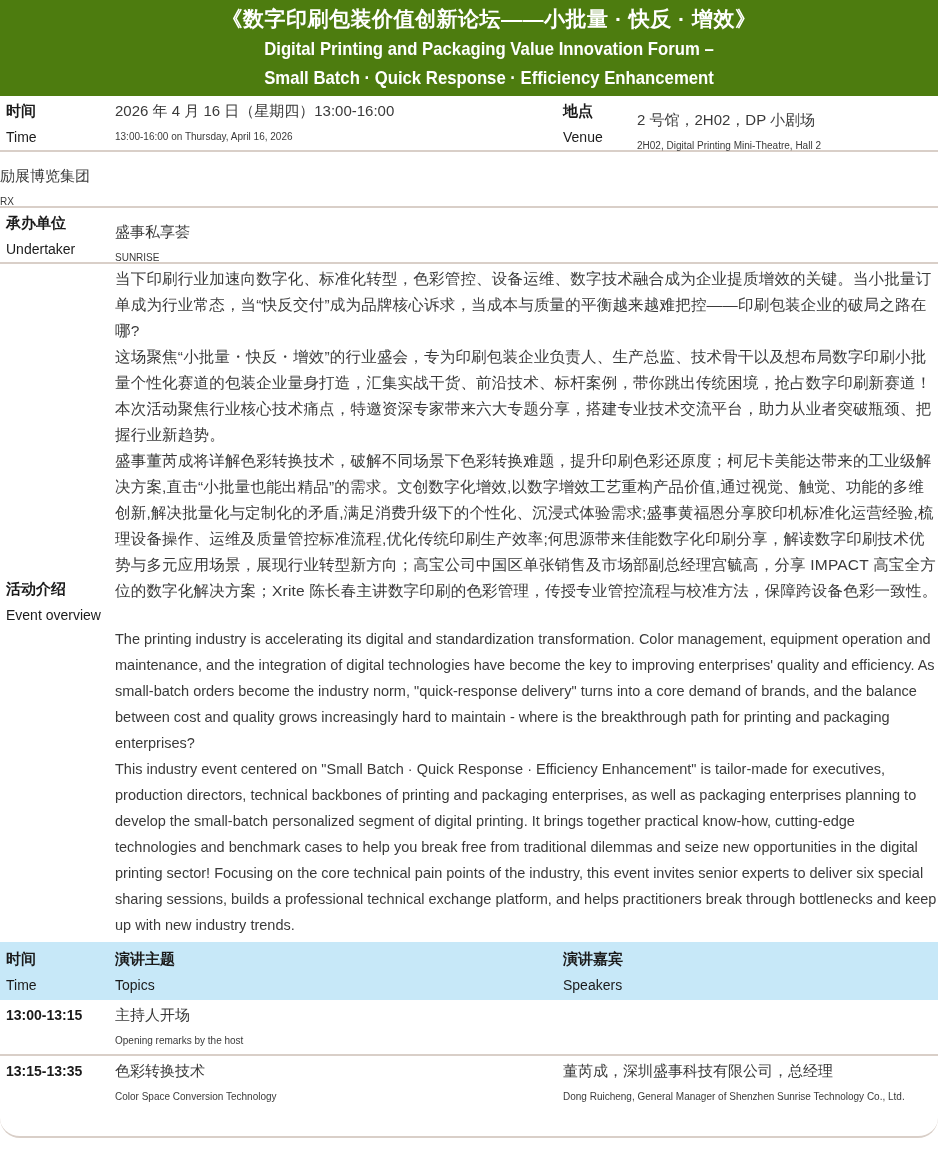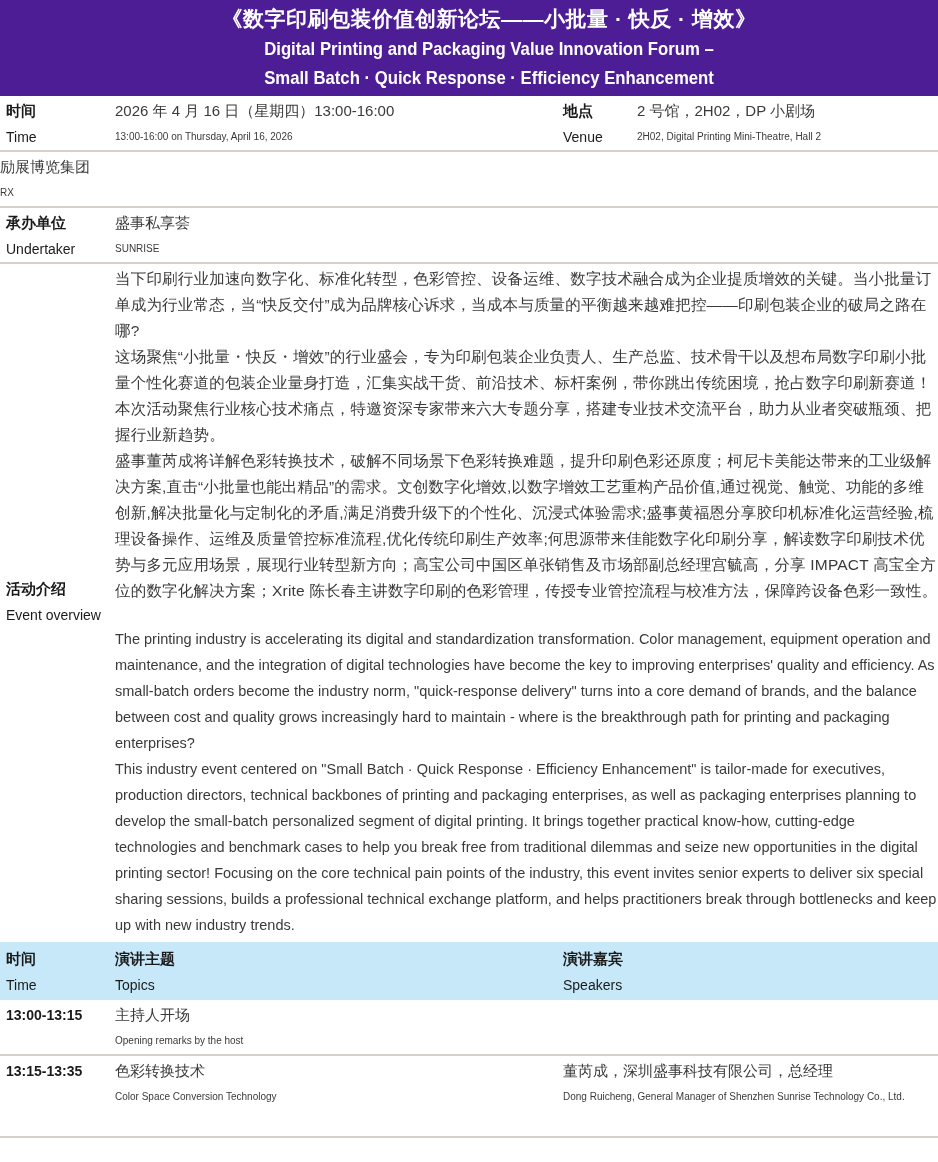--- a/index.html
+++ b/index.html
@@ -6,21 +6,21 @@
   html, body { width: 938px; background: #ffffff; }
   body {
     font-family: "Liberation Sans", "DejaVu Sans", sans-serif;
     color: #3a3a3a;
     overflow-x: hidden;
   }
   .page { width: 938px; position: relative; }
 
   
   .banner {
-    background: #4c1d95;
+    background: #4d7c0f;
     height: 96px;
     text-align: center;
     color: #ffffff;
     padding-top: 4px;
     padding-left: 40px;
   }
   .banner .title-cn {
     font-size: 21px;
     font-weight: bold;
     line-height: 30px;
@@ -60,21 +60,21 @@
   }
   .val-en {
     font-size: 10px;
     color: #3a3a3a;
     line-height: 26px;
     font-family: "Liberation Sans Narrow", "Liberation Sans", sans-serif;
   }
   .col-label { width: 115px; padding-left: 6px; }
   .col-value { width: 448px; }
   .col-label2 { width: 74px; }
-  .col-value2 { flex: 1; }
+  .col-value2 { flex: 1; margin-top: 9px; }
 
   
   .overview-row { padding-top: 2px; padding-bottom: 4px; align-items: center; }
   .overview-body { width: 823px; }
   .overview-cn {
     font-size: 15.5px;
     line-height: 26px;
     color: #3a3a3a;
     letter-spacing: 0.2px;
   }
@@ -99,21 +99,21 @@
   .a-topic { width: 448px; }
   .a-speaker { flex: 1; }
   .time-text {
     font-size: 14px;
     font-weight: bold;
     color: #1a1a1a;
     line-height: 26px;
     font-family: "Liberation Sans Narrow", "Liberation Sans", sans-serif;
   }
   .row-r1 { height: 56px; }
-  .row-r2 { height: 82px; }
+  .row-r2 { height: 82px; border-radius: 20px; }
 </style>
 </head>
 <body>
 
 <div class="page">
 
   <div class="banner">
     <div class="title-cn">《数字印刷包装价值创新论坛——小批量 · 快反 · 增效》</div>
     <div class="title-en">Digital Printing and Packaging Value Innovation Forum –</div>
     <div class="title-en">Small Batch · Quick Response · Efficiency Enhancement</div>

